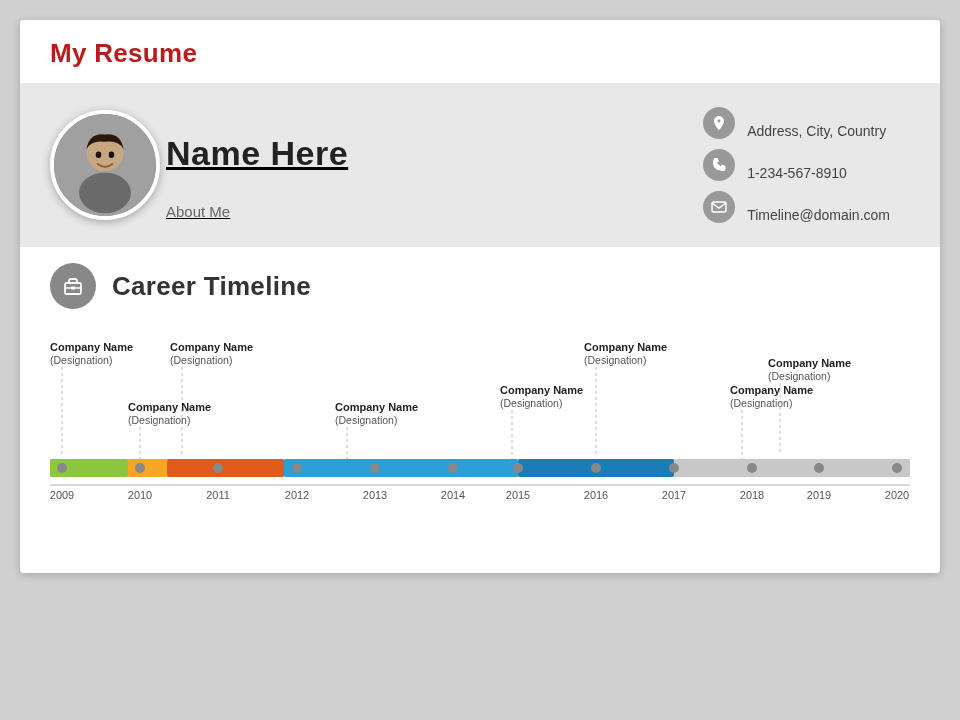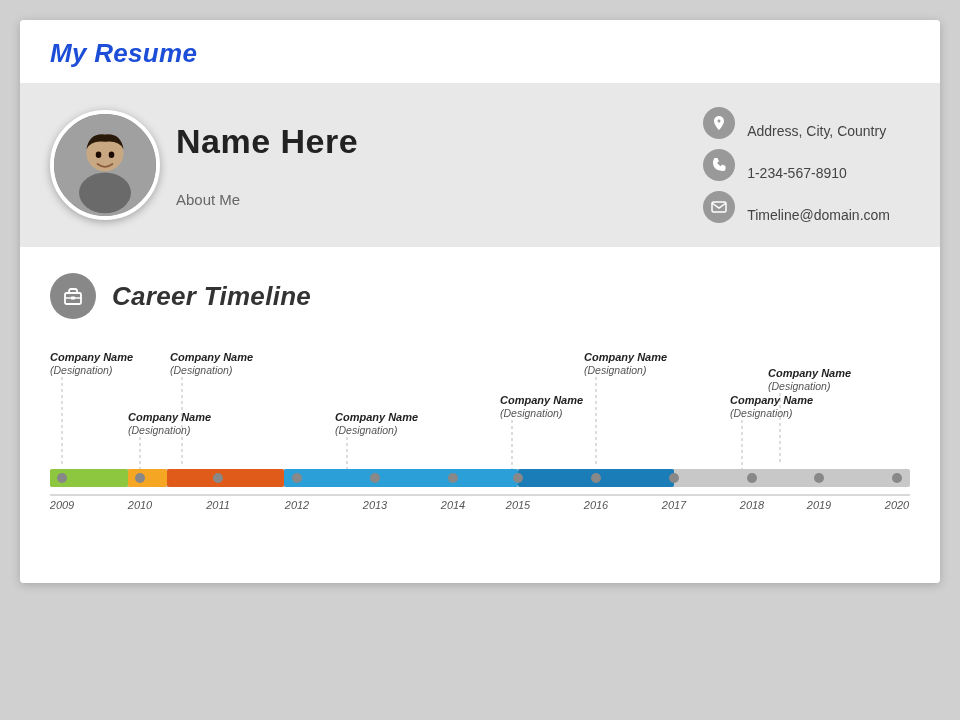--- a/index.html
+++ b/index.html
@@ -25,38 +25,38 @@
     }
 
     
     .page-title-bar {
       background: white;
       padding: 18px 30px 14px 30px;
     }
     .page-title-bar h1 {
       font-size: 26px;
       font-weight: 800;
-      color: #1d4ed8;
+      color: #b91c1c;
       letter-spacing: 0.3px;
-      font-style: italic;
     }
 
     
     .header-section {
       background: #e8e8e8;
       display: flex;
       align-items: center;
       justify-content: space-between;
       padding: 24px 50px 24px 30px;
     }
 
     .profile-left {
       display: flex;
-      align-items: center;
-      gap: 16px;
+      align-items: flex-end;
+      gap: 6px;
+      text-decoration: underline;
     }
 
     .avatar-circle {
       width: 110px;
       height: 110px;
       border-radius: 50%;
       overflow: hidden;
       border: 4px solid white;
       background: #888;
       flex-shrink: 0;
@@ -117,22 +117,21 @@
     }
 
     .contact-text {
       font-size: 14px;
       color: #444;
     }
 
     
     .career-section {
       background: white;
-      padding: 26px 30px 30px 30px;
-      font-style: italic;
+      padding: 16px 30px 30px 30px;
     }
 
     .section-header {
       display: flex;
       align-items: center;
       gap: 16px;
       margin-bottom: 30px;
     }
 
     .section-icon {

